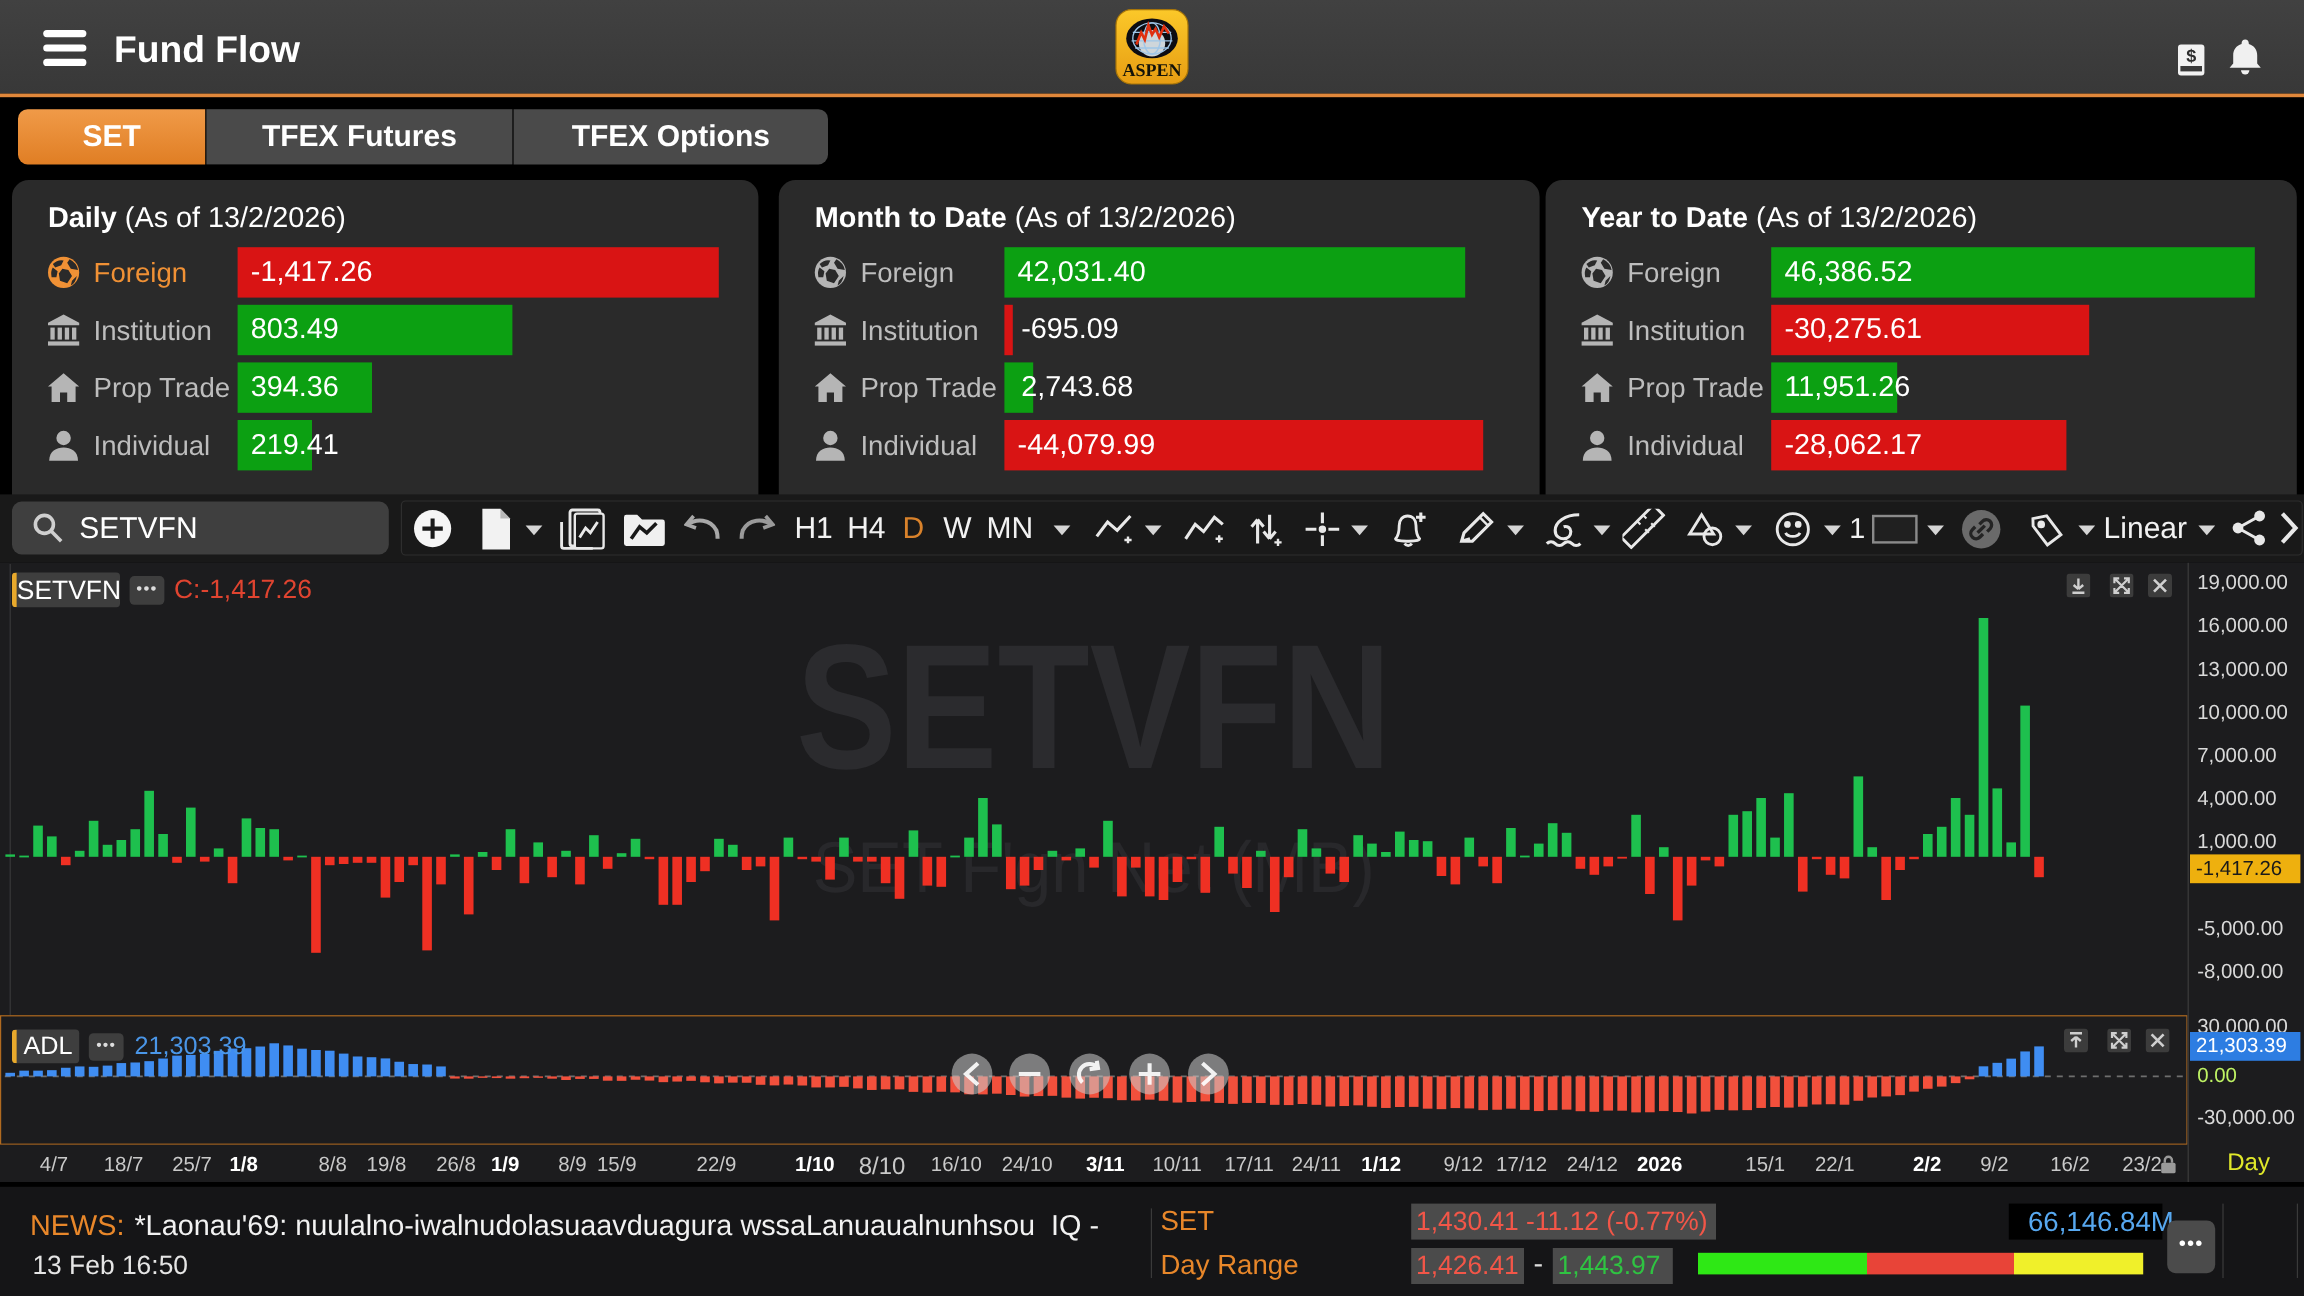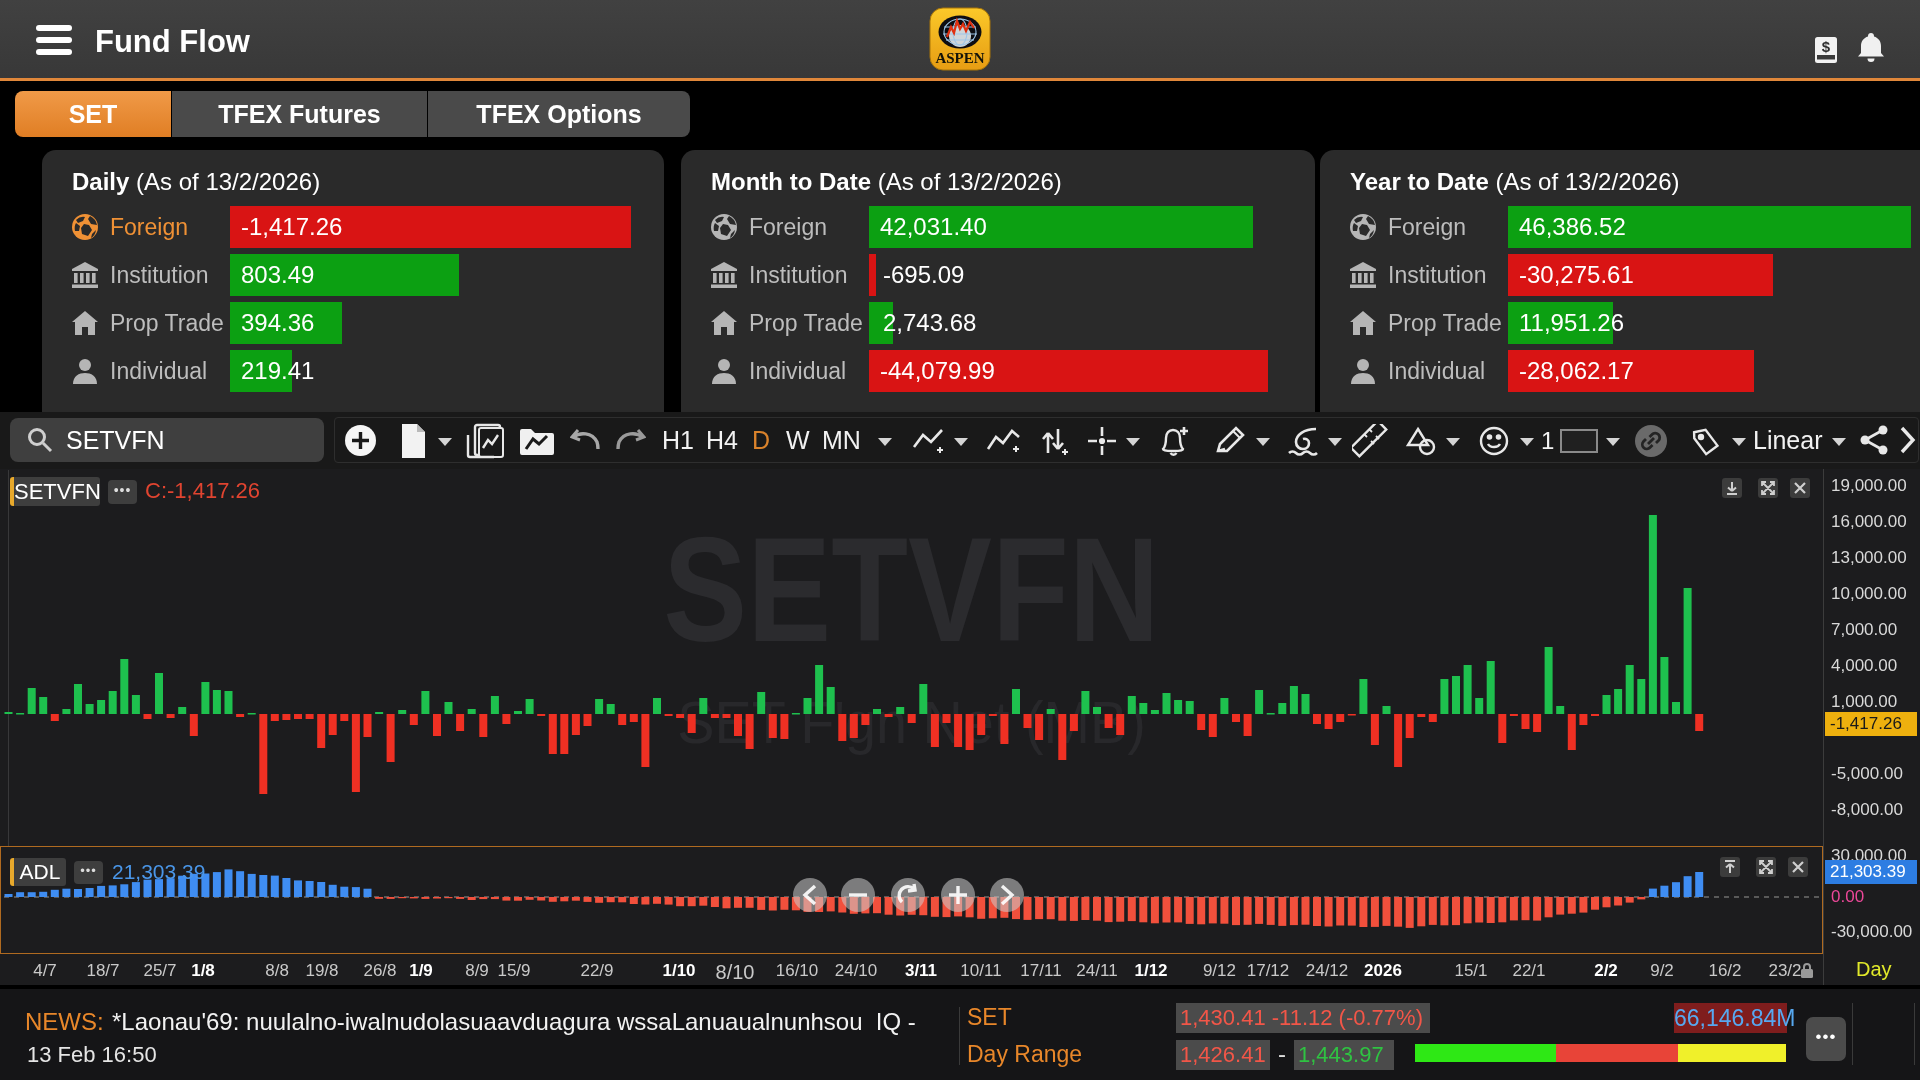--- a/index.html
+++ b/index.html
@@ -11,21 +11,21 @@
     background:linear-gradient(#414141,#383838); border-bottom:3px solid #e0873a; }
   .hbar { position:absolute; left:36px; width:36px; height:6px; background:#fff; border-radius:3px; }
   #title { position:absolute; left:95px; top:24px; font-size:31px; font-weight:bold; color:#fff; }
   
   .tab { position:absolute; top:91px; height:46px; font-size:25px; font-weight:bold; color:#fff;
     text-align:center; line-height:46px; }
   #tab1 { left:15px; width:156px; background:linear-gradient(#f09a48,#e07e24); border-radius:8px 0 0 8px; }
   #tab2 { left:172px; width:255px; background:#4a4a4a; }
   #tab3 { left:428px; width:262px; background:#4a4a4a; border-radius:0 8px 8px 0; }
   
-  .panel { position:absolute; top:150px; height:278px; background:#2a2a2a; border-radius:14px;margin-left:32px; }
+  .panel { position:absolute; top:150px; height:278px; background:#2a2a2a; border-radius:14px; }
   .ptitle { position:absolute; left:30px; top:18px; font-size:24px; color:#fff; }
   .ptitle b { font-weight:bold; }
   .prow-label { position:absolute; left:68px; font-size:23px; color:#bdbdbd; }
   .picon { position:absolute; left:28px; width:30px; height:30px; }
   .pbar { position:absolute; left:188px; height:42px; font-size:24px; color:#fff; line-height:42px;
     padding-left:11px; white-space:nowrap; }
   .generic-bar-green { background:#0ca012; }
   .generic-bar-red { background:#d91414; }
   .out-val { position:absolute; font-size:24px; color:#fff; line-height:42px; }
 </style></head>
@@ -728,37 +728,37 @@
     <div style="position:absolute;left:7px;top:7px;font-size:17px;color:#d9d9d9">19,000.00</div>
         <div style="position:absolute;left:7px;top:43px;font-size:17px;color:#d9d9d9">16,000.00</div>
         <div style="position:absolute;left:7px;top:79px;font-size:17px;color:#d9d9d9">13,000.00</div>
         <div style="position:absolute;left:7px;top:115px;font-size:17px;color:#d9d9d9">10,000.00</div>
         <div style="position:absolute;left:7px;top:151px;font-size:17px;color:#d9d9d9">7,000.00</div>
         <div style="position:absolute;left:7px;top:187px;font-size:17px;color:#d9d9d9">4,000.00</div>
         <div style="position:absolute;left:7px;top:223px;font-size:17px;color:#d9d9d9">1,000.00</div>
         <div style="position:absolute;left:7px;top:295px;font-size:17px;color:#d9d9d9">-5,000.00</div>
         <div style="position:absolute;left:7px;top:331px;font-size:17px;color:#d9d9d9">-8,000.00</div>
         <div style="position:absolute;left:7px;top:377px;font-size:17px;color:#d9d9d9">30,000.00</div>
-        <div style="position:absolute;left:7px;top:418px;font-size:17px;color:#ec4899">0.00</div>
+        <div style="position:absolute;left:7px;top:418px;font-size:17px;color:#bef264">0.00</div>
         <div style="position:absolute;left:7px;top:453px;font-size:17px;color:#d9d9d9">-30,000.00</div>
     <div class="abs" style="left:1px;top:243px;width:92px;height:24px;background:#eeb00e;color:#1a1a1a;font-size:17px;line-height:24px;padding-left:5px">-1,417.26</div>
     <div class="abs" style="left:1px;top:391px;width:92px;height:24px;background:#2d7de2;color:#fff;font-size:17px;line-height:24px;padding-left:5px">21,303.39</div>
     <div class="abs" style="left:32px;top:489px;font-size:20px;color:#e0e82a">Day</div>
   </div>
 </div>
 
 <div class="abs" id="bottombar" style="left:0;top:985px;width:1920px;height:95px;background:#151517;border-top:4px solid #000">
   <div class="abs" style="left:25px;top:19px;font-size:24px;color:#e8872a">NEWS:</div>
   <div class="abs" style="left:112px;top:19px;font-size:24px;color:#f2f2f2">*Laonau'69: nuulalno-iwalnudolasuaavduagura wssaLanuaualnunhsou&nbsp;&nbsp;IQ -</div>
   <div class="abs" style="left:27px;top:53px;font-size:22px;color:#e5e5e5">13 Feb 16:50</div>
   <div class="abs" style="left:959px;top:18px;width:1px;height:58px;background:#3a3a3a"></div>
   <div class="abs" style="left:967px;top:15px;font-size:23px;color:#e8872a">SET</div>
   <div class="abs" style="left:967px;top:52px;font-size:23px;color:#e8872a">Day Range</div>
   <div class="abs" style="left:1176px;top:14px;width:254px;height:30px;background:#4b4b4b;color:#f25648;font-size:22px;line-height:30px;padding-left:4px">1,430.41 -11.12 (-0.77%)</div>
-  <div class="abs" style="left:1674px;top:14px;width:113px;height:30px;background:#7f1d1d;color:#57a8f0;font-size:23px;line-height:30px;padding-left:0">66,146.84M</div>
+  <div class="abs" style="left:1674px;top:14px;width:128px;height:30px;background:#000000;color:#57a8f0;font-size:23px;line-height:30px;padding-left:16px">66,146.84M</div>
   <div class="abs" style="left:1806px;top:28px;width:40px;height:44px;background:#4b4b4b;border-radius:7px;color:#fff;font-size:17px;line-height:40px;text-align:center;letter-spacing:1px">•••</div>
   <div class="abs" style="left:1176px;top:51px;width:94px;height:30px;background:#4b4b4b;color:#f25648;font-size:22px;line-height:30px;padding-left:4px">1,426.41</div>
   <div class="abs" style="left:1278px;top:51px;font-size:24px;color:#ddd">-</div>
   <div class="abs" style="left:1294px;top:51px;width:100px;height:30px;background:#4b4b4b;color:#2fc342;font-size:22px;line-height:30px;padding-left:4px">1,443.97</div>
   <div class="abs" style="left:1415px;top:55px;width:371px;height:18px;background:linear-gradient(to right,#2ee815 0,#2ee815 141px,#e84438 141px,#e84438 263px,#f0f02a 263px,#f0f02a 371px)"></div>
   <div class="abs" style="left:1852px;top:14px;width:1px;height:62px;background:#3a3a3a"></div>
       <div class="abs" style="left:1914px;top:14px;width:1px;height:62px;background:#3a3a3a"></div>
 </div>
 </div>
 </body></html>

